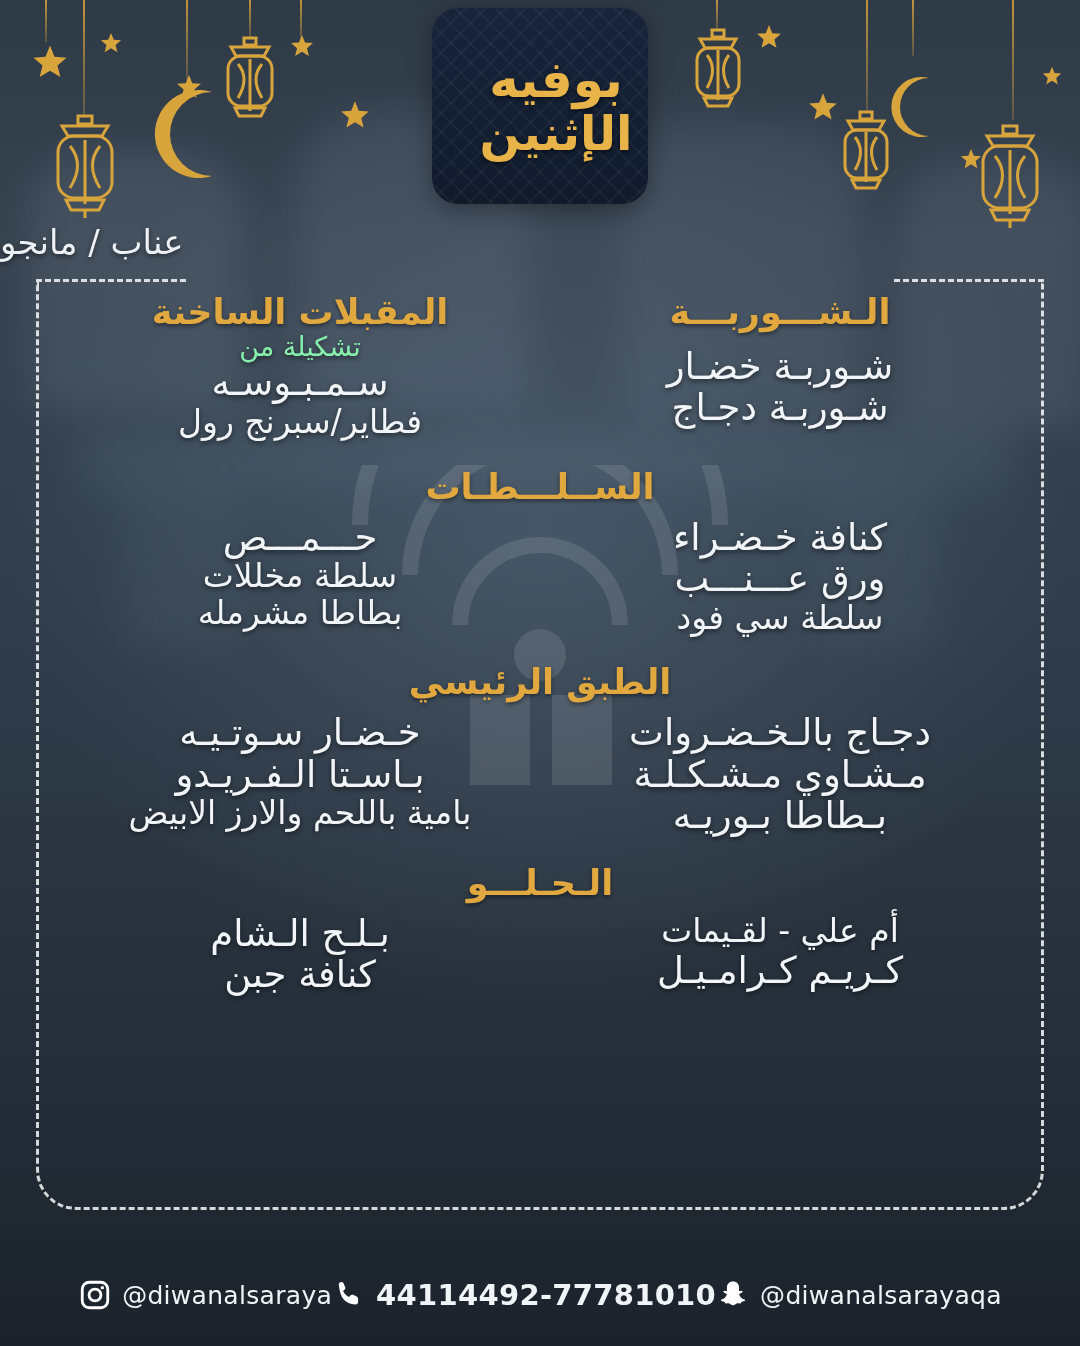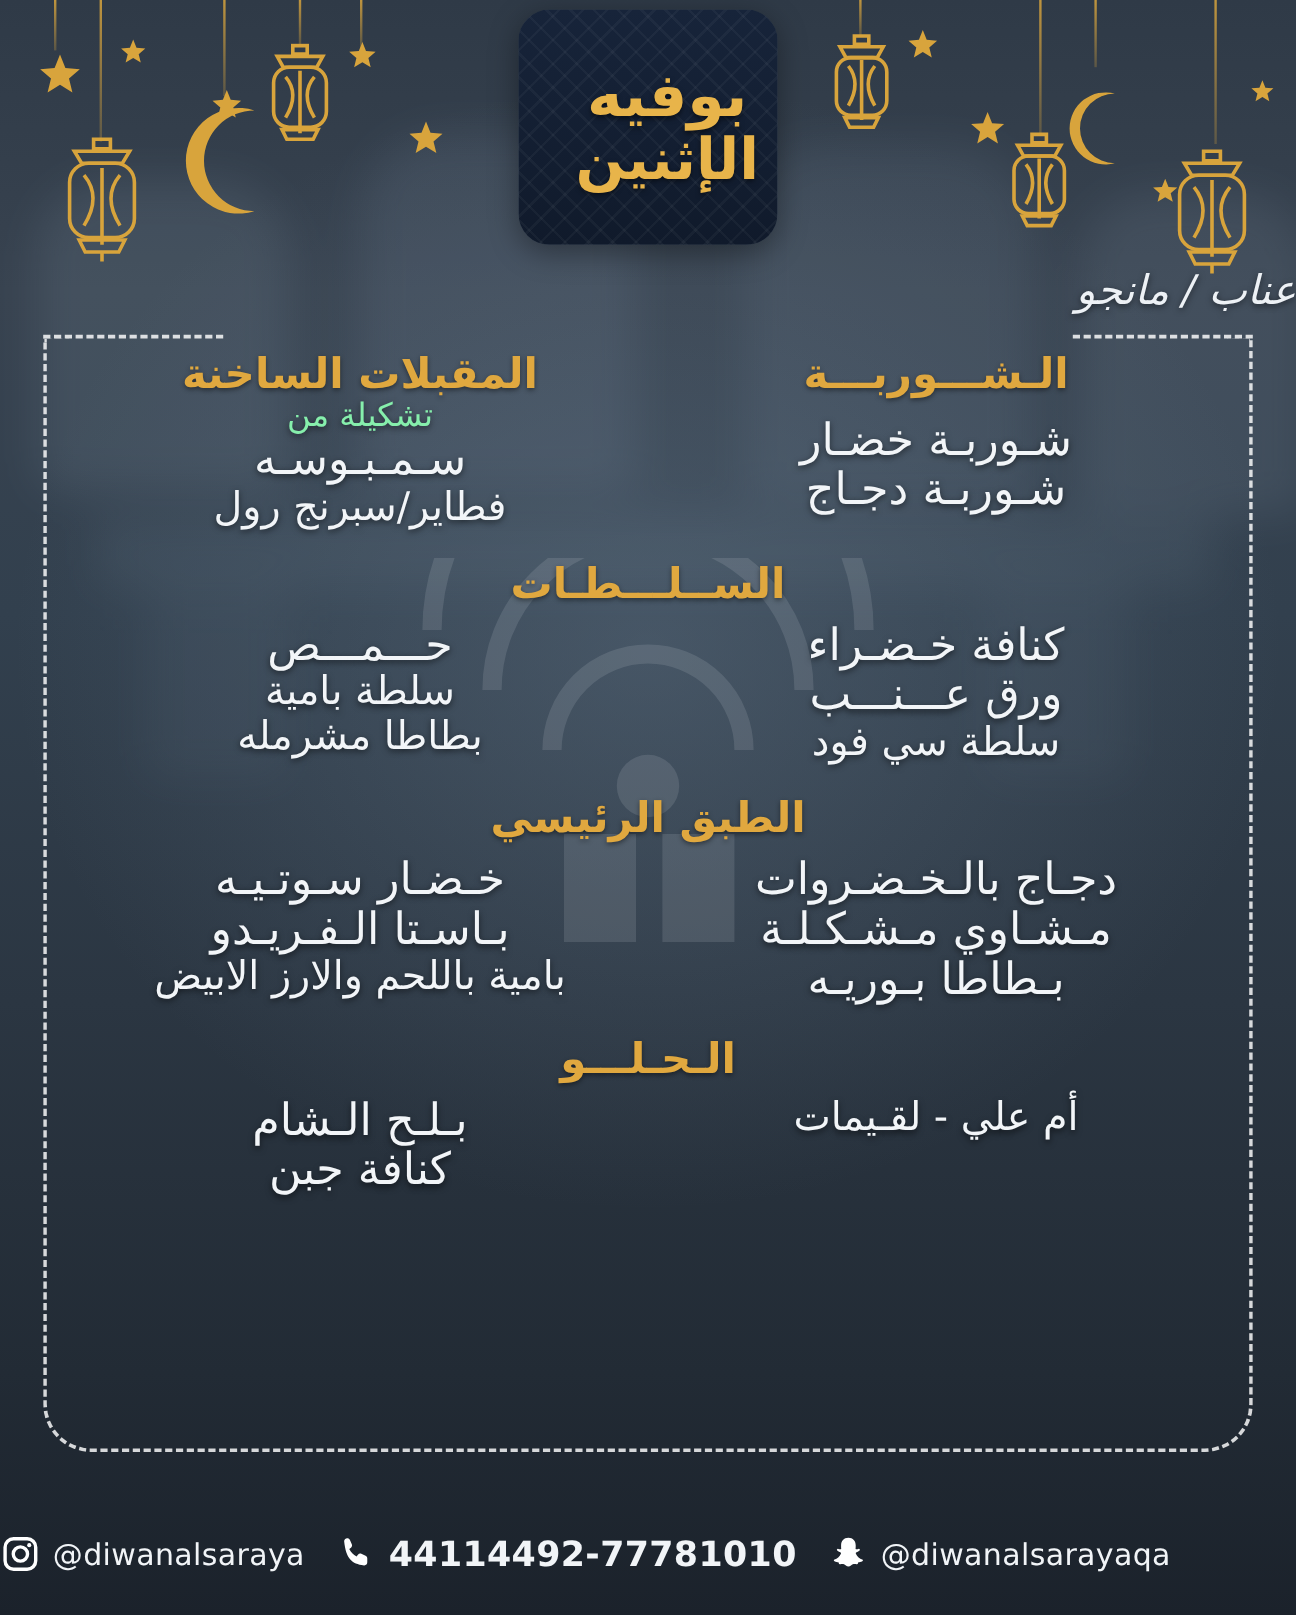--- a/index.html
+++ b/index.html
@@ -92,26 +92,25 @@
     line-height: 1.05;
   }
   .title-badge .t1 { font-size: 50px; }
   .title-badge .t2 { font-size: 48px; }
 
   
   .subtitle {
     position: absolute;
     top: 222px;
     left: 0; right: 0;
-    text-align: right;
+    text-align: left;
     color: #edf1f5;
     font-size: 34px;
     letter-spacing: 1px;
     text-shadow: 0 2px 5px rgba(0,0,0,.5);
-    font-style: italic;
   }
 
   
   .frame {
     position: absolute;
     left: 36px;
     right: 36px;
     top: 282px;
     height: 928px;
     border: 3px dashed rgba(255,255,255,0.82);
@@ -172,21 +171,21 @@
   .pair { display: flex; }
   .pair .col { width: 50%; }
 
   
   .footer {
     position: absolute;
     left: 0; right: 0;
     bottom: 34px;
     display: flex;
     align-items: center;
-    gap: 26px;
+    justify-content: center;
     direction: ltr;
   }
   .f-item { display: flex; align-items: center; gap: 10px; }
   .f-item span {
     color: #f1f4f7;
     font-size: 25px;
     letter-spacing: .3px;
   }
   .f-item .phone-txt { font-size: 29px; font-weight: bold; }
   .ficon { width: 34px; height: 34px; display: block; color: #ffffff; }
@@ -370,21 +369,21 @@
     <span class="sec-head wide">الســلـــطـات</span>
   </div>
   <div class="pair">
     <div class="col">
       <div class="item">كنافة خـضـراء</div>
       <div class="item">ورق عـــنـــب</div>
       <div class="item sm">سلطة سي فود</div>
     </div>
     <div class="col">
       <div class="item">حـــمـــص</div>
-      <div class="item sm">سلطة بامية</div>
+      <div class="item sm">سلطة مخللات</div>
       <div class="item sm">بطاطا مشرمله</div>
     </div>
   </div>
 
   <div class="center-head">
     <span class="sec-head" style="letter-spacing:1px">الطبق الرئيسي</span>
   </div>
   <div class="pair">
     <div class="col">
       <div class="item">دجـاج بالـخـضـروات</div>
@@ -397,20 +396,21 @@
       <div class="item sm tight">بامية باللحم والارز الابيض</div>
     </div>
   </div>
 
   <div class="center-head">
     <span class="sec-head mid">الـحـلـــو</span>
   </div>
   <div class="pair">
     <div class="col">
       <div class="item sm">أم علي - لقـيمات</div>
+      <div class="item">كـريـم كـرامـيـل</div>
     </div>
     <div class="col">
       <div class="item">بـلـح الـشام</div>
       <div class="item">كنافة جبن</div>
     </div>
   </div>
 
 </div>
 
 <div class="footer">

